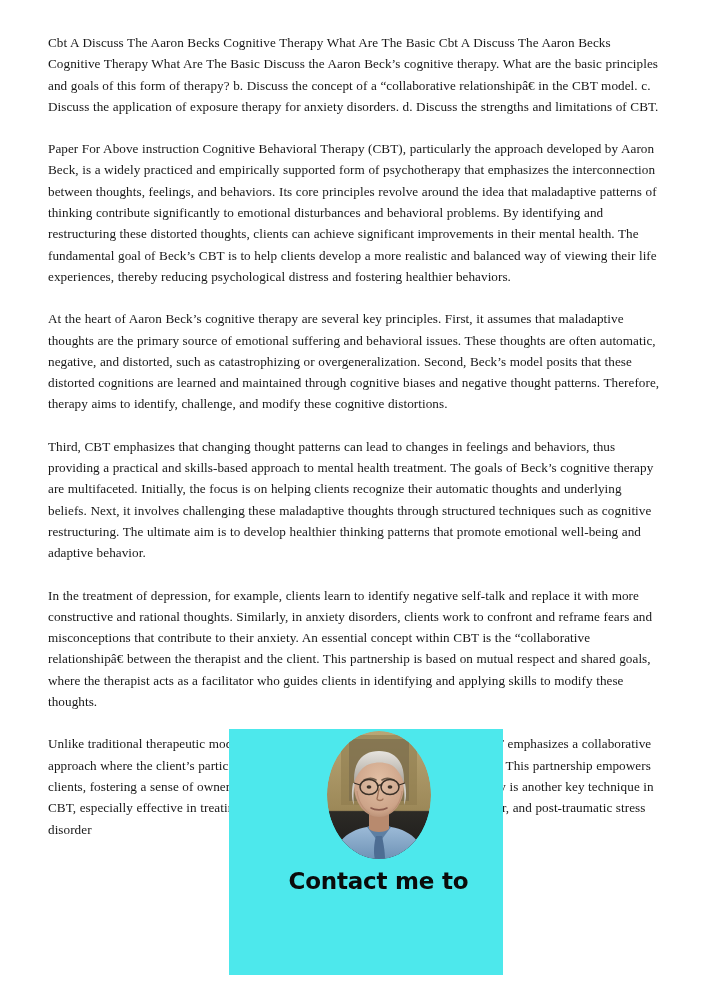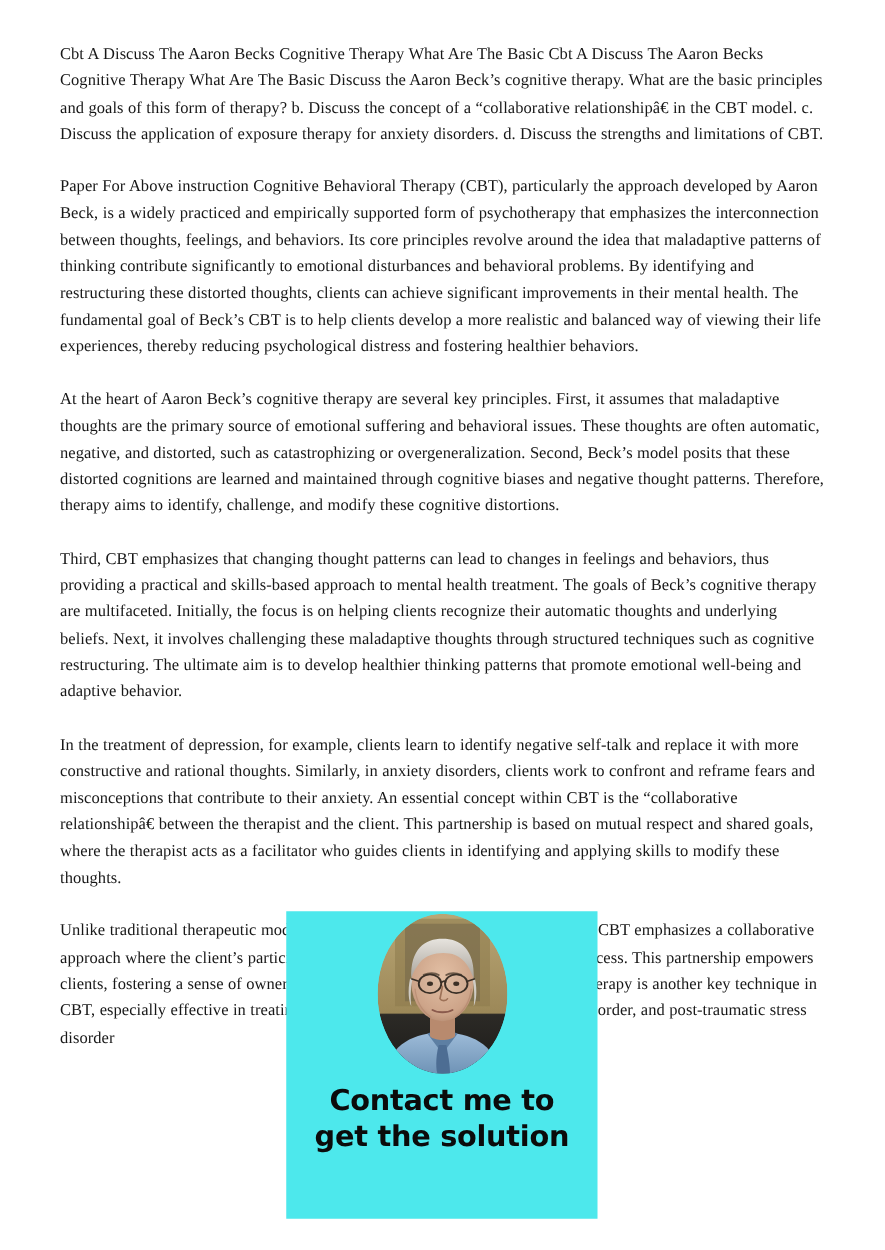--- a/index.html
+++ b/index.html
@@ -48,20 +48,21 @@
     left: 229px;
     top: 729px;
     width: 249px;
     height: 246px;
     background: #4de8ec;
     z-index: 50;
     display: flex;
     flex-direction: column;
     align-items: center;
     overflow: hidden;
+    padding-left: 25px;
   }
 
   #contact-photo {
     width: 104px;
     height: 128px;
     margin-top: 2px;
     border-radius: 50% / 50%;
     overflow: hidden;
     position: relative;
     flex: none;
@@ -165,19 +166,18 @@
           <path d="M44 77 C48 79.5 56 79.5 60 77" stroke="#8a5a4c" stroke-width="1.6" fill="none" stroke-linecap="round"></path>
 
           <path d="M30 60 C31 70 36 78 43 83" stroke="#b0836a" stroke-width="1" fill="none" opacity="0.6"></path>
           <path d="M75 60 C74 70 69 78 62 83" stroke="#b0836a" stroke-width="1" fill="none" opacity="0.6"></path>
         </g>
       </svg>
     </div>
 
     <div id="contact-lines">
       <div>Contact me to</div>
-      <div>get the solution</div>
     </div>
 
 
   </div>
 
 </div>
 
 </body></html>

